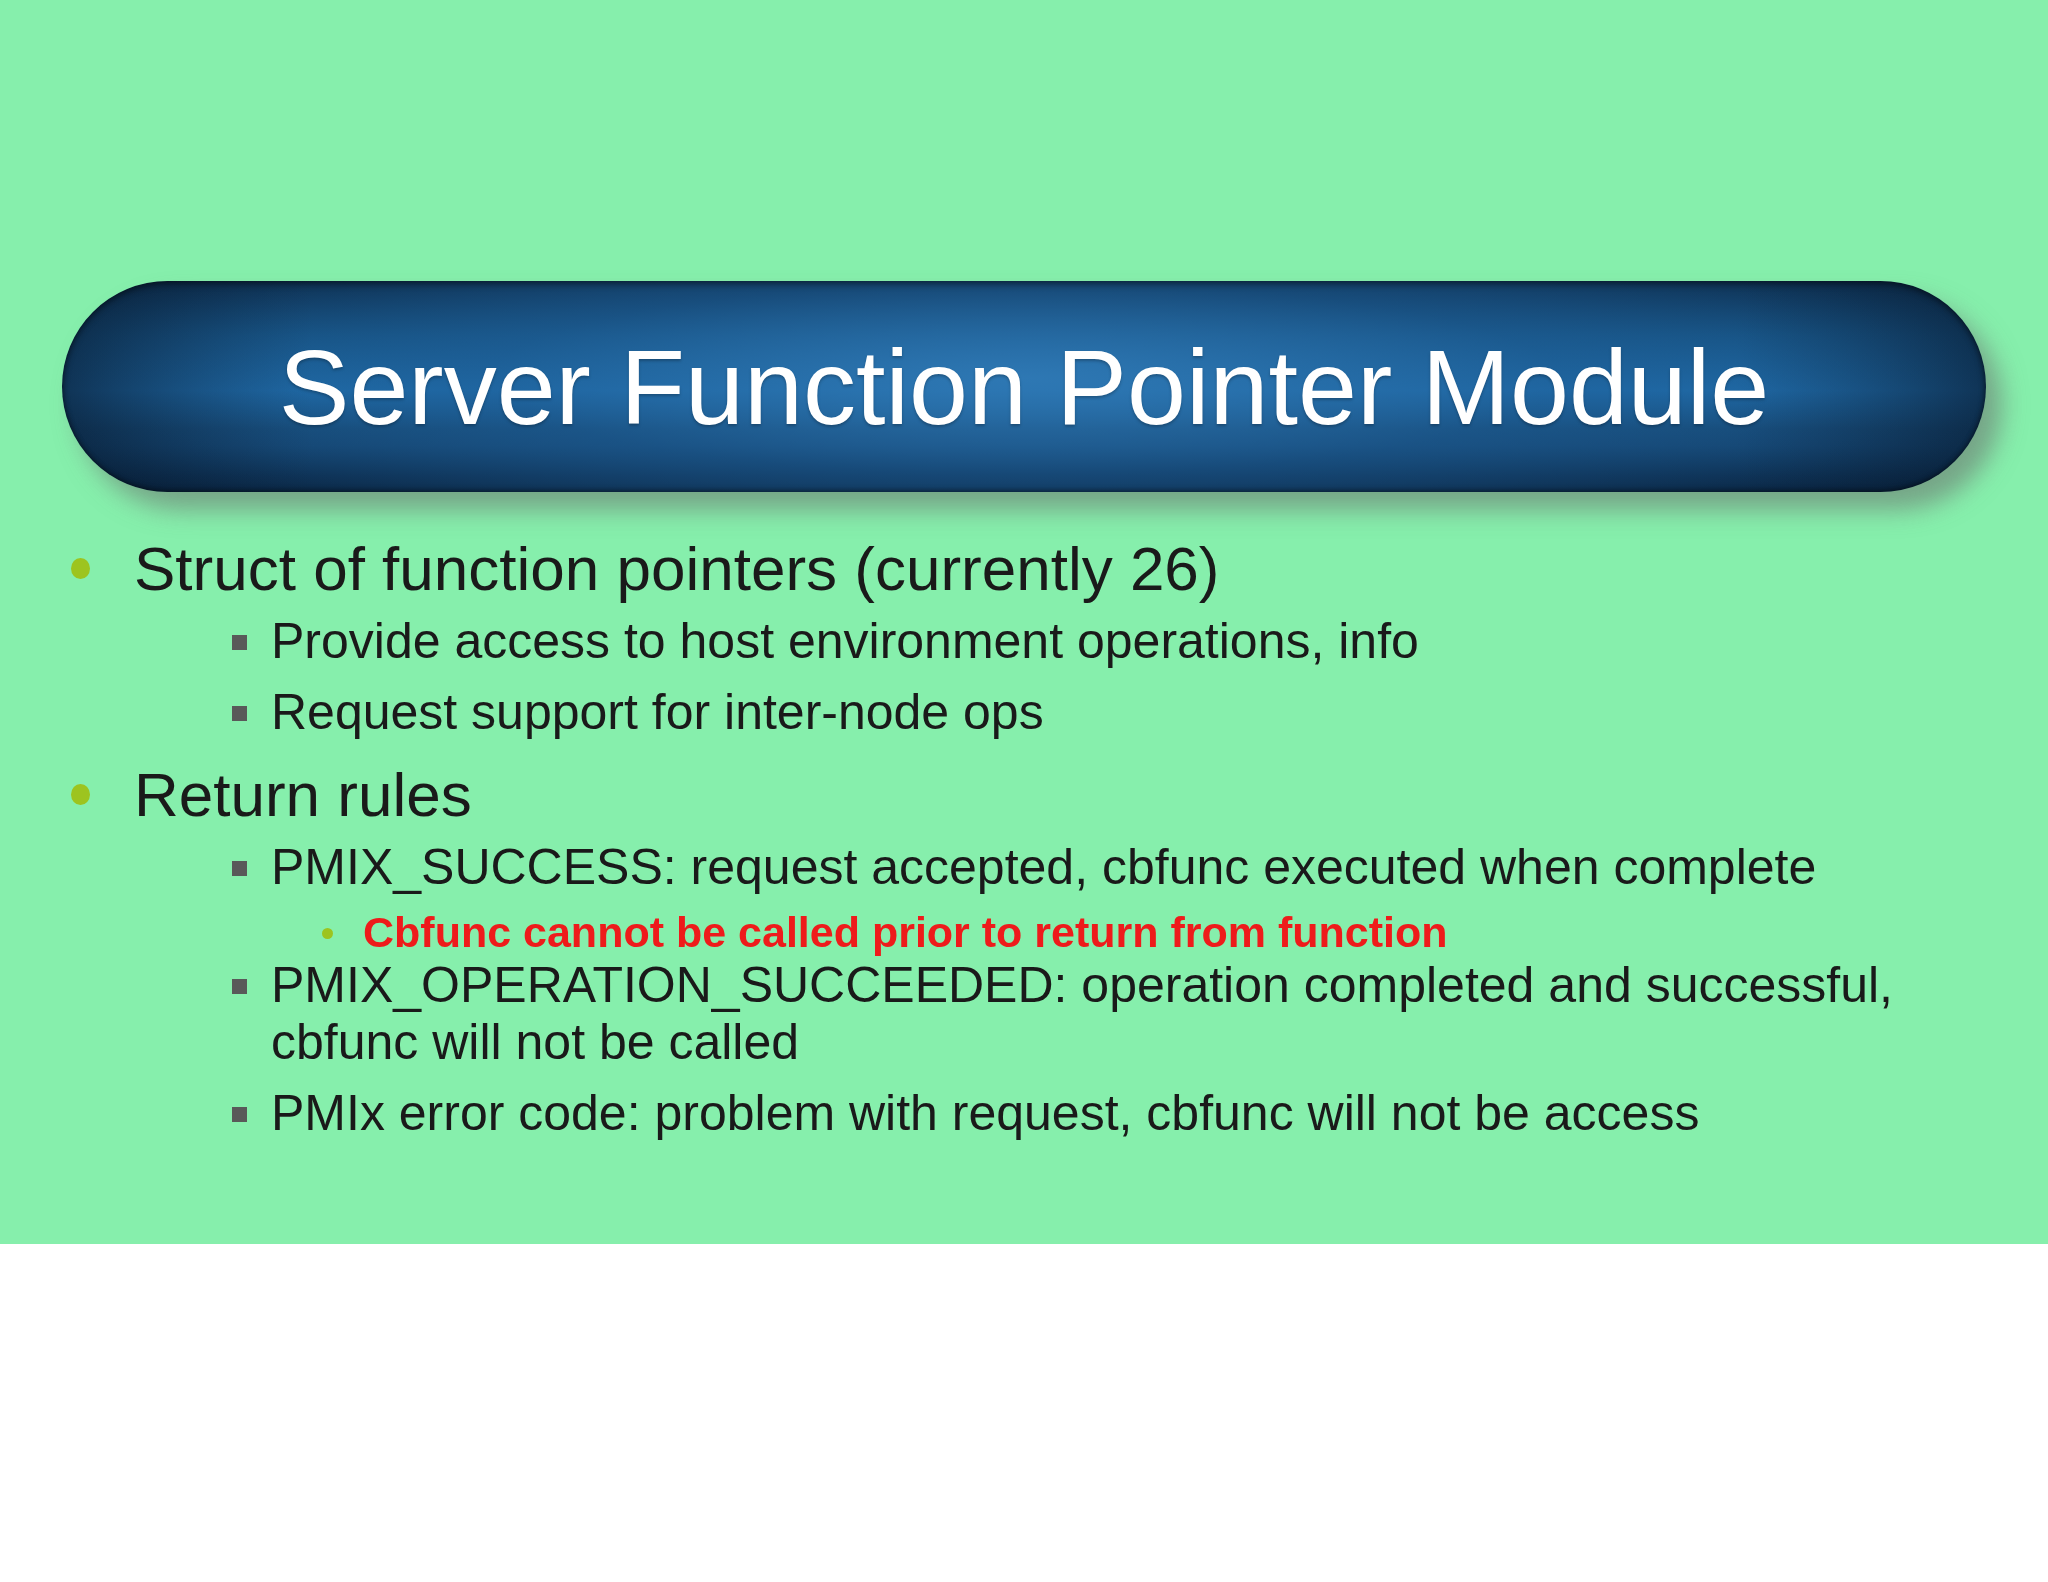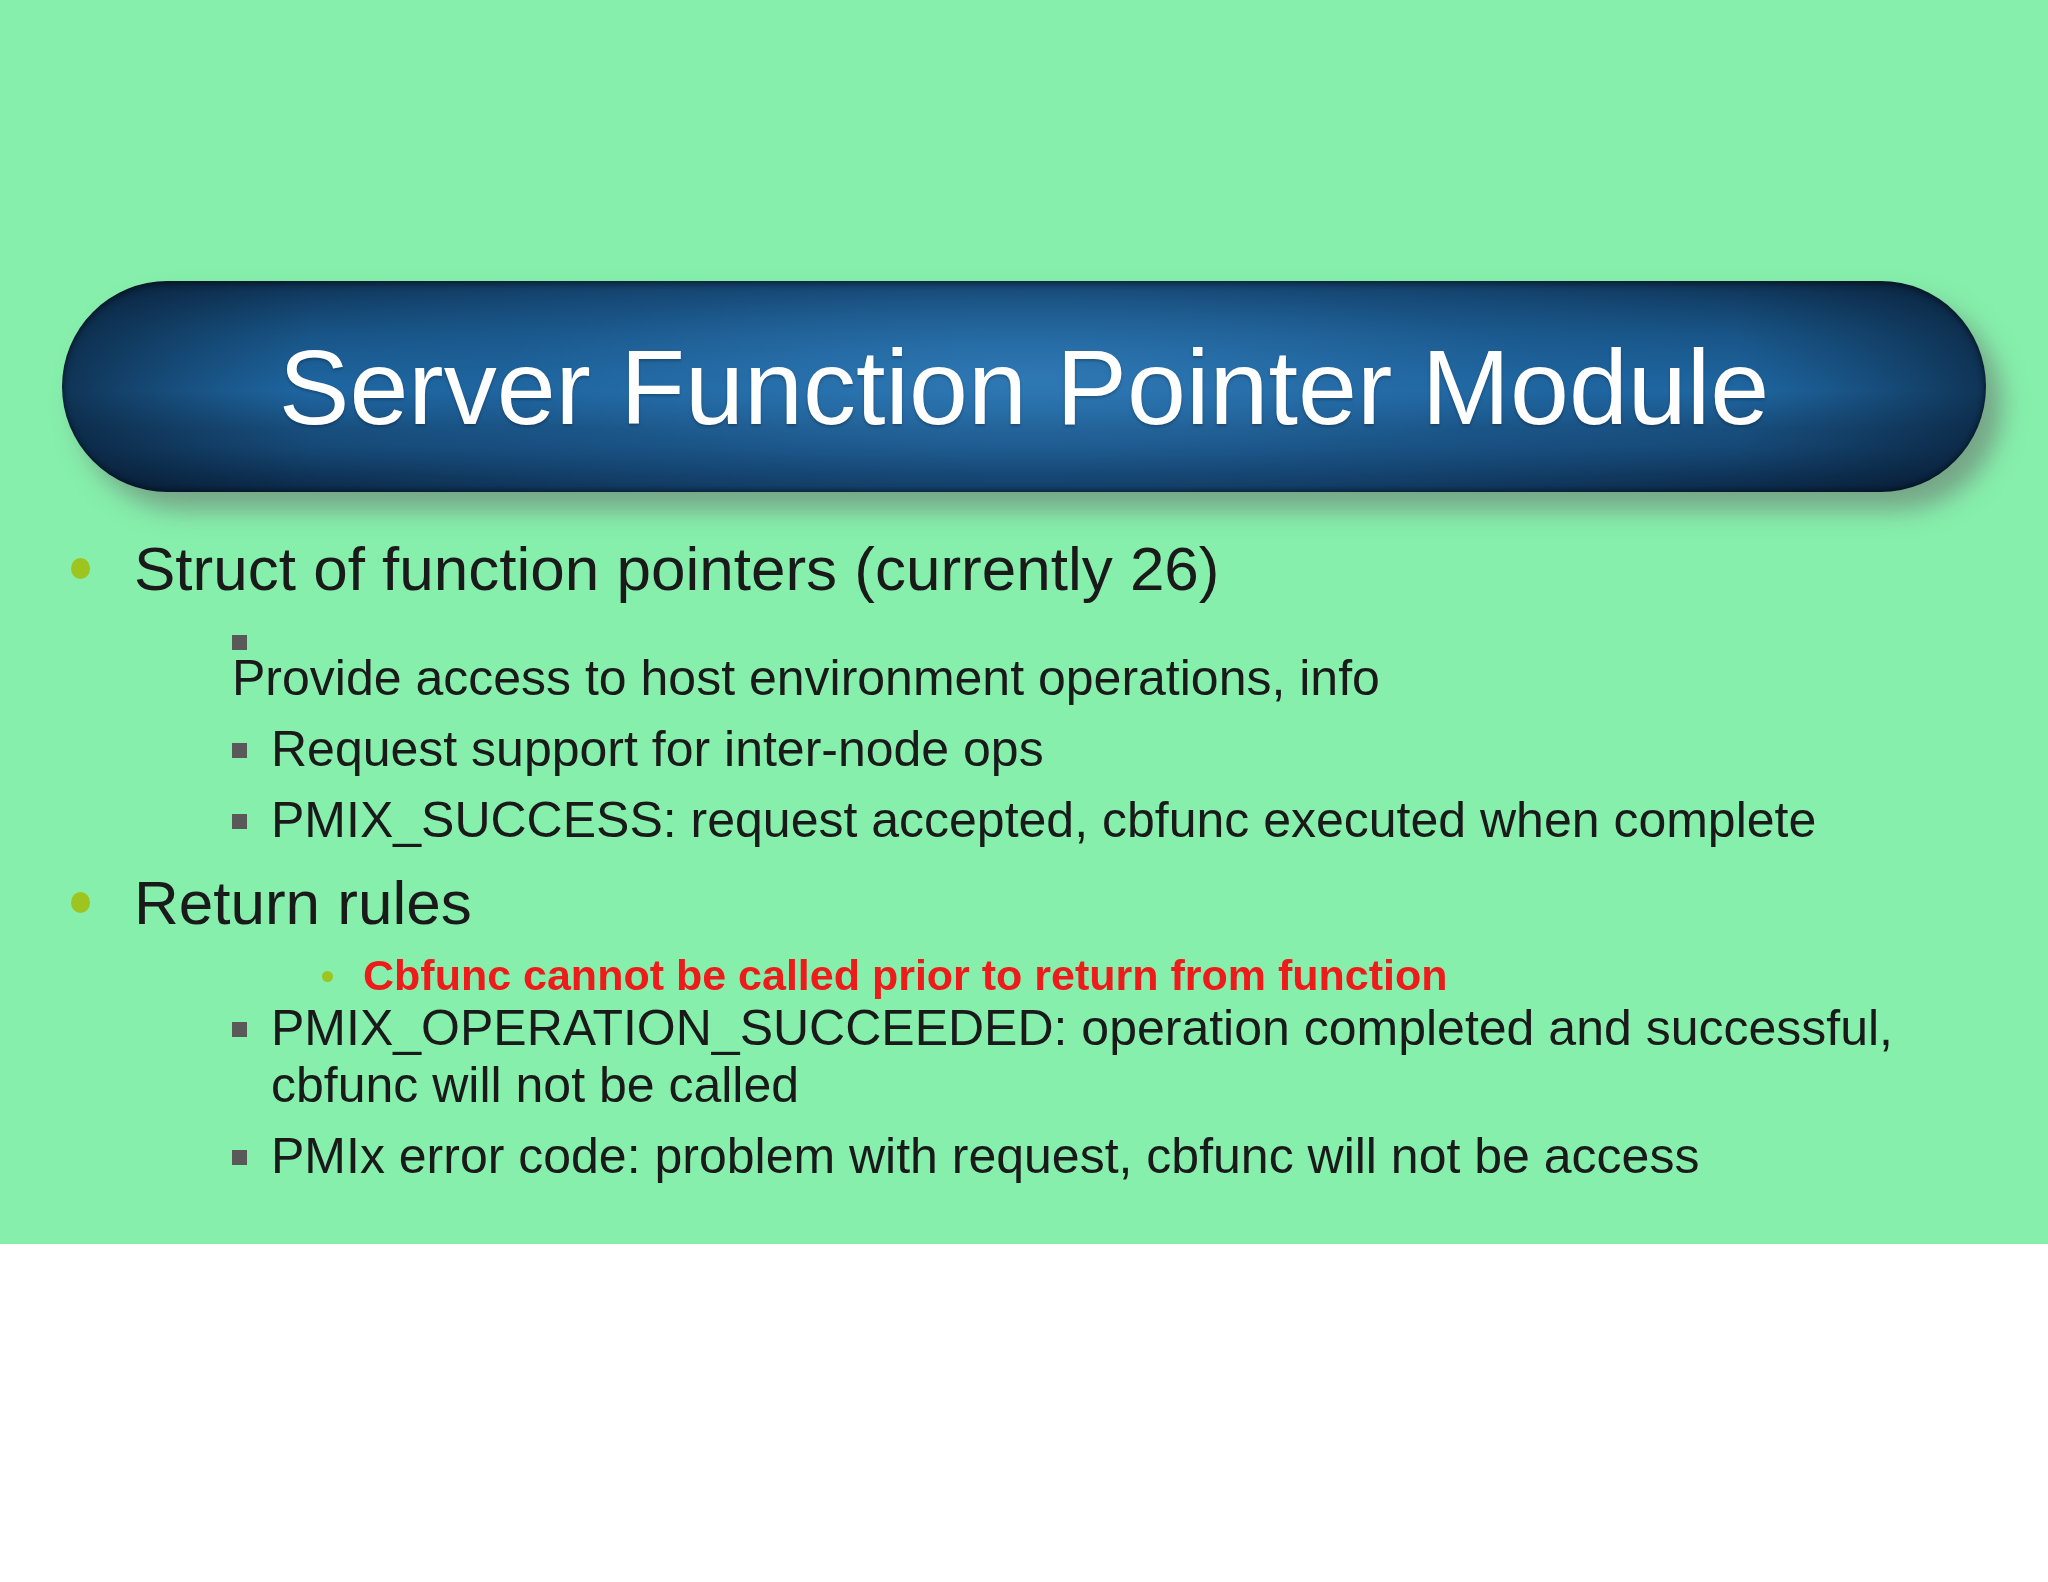--- a/index.html
+++ b/index.html
@@ -83,21 +83,21 @@
 
   .row-l3 { font-size: 43px; line-height: 49px; padding-left: 322px; }
   .row-l3 .marker {
     width: 11px; height: 11px; border-radius: 50%;
     background: var(--accent-green, #9dc41f);
     margin-top: 20px; margin-right: 30px;
   }
 
   
   .row + .row-l2 { margin-top: 14px; }
-  .row-l1 + .row-l2 { margin-top: 8px; flex-direction: column; }
+  .row-l1 + .row-l2 { margin-top: 8px; }
   .row + .row-l1 { margin-top: 18px; }
   .row + .row-l3 { margin-top: 12px; font-weight: bold; }
   .row-l3 + .row-l2 { margin-top: 0; }
 </style>
 </head>
 <body>
 
 <div class="slide">
 
   <div class="banner">
@@ -110,27 +110,27 @@
         <div class="txt">Struct of function pointers (currently 26)</div>
       </div>
       <div class="row row-l2">
         <span class="marker"></span>
         <div class="txt">Provide access to host environment operations, info</div>
       </div>
       <div class="row row-l2">
         <span class="marker"></span>
         <div class="txt">Request support for inter-node ops</div>
       </div>
+      <div class="row row-l1">
+        <span class="marker"></span>
+        <div class="txt">Return rules</div>
+      </div>
       <div class="row row-l2">
         <span class="marker"></span>
         <div class="txt">PMIX_SUCCESS: request accepted, cbfunc executed when complete</div>
-      </div>
-      <div class="row row-l1">
-        <span class="marker"></span>
-        <div class="txt">Return rules</div>
       </div>
       <div class="row row-l3">
         <span class="marker"></span>
         <div class="txt" style="color: rgb(238, 27, 27);">Cbfunc cannot be called prior to return from function</div>
       </div>
       <div class="row row-l2">
         <span class="marker"></span>
         <div class="txt">PMIX_OPERATION_SUCCEEDED: operation completed and successful,
 cbfunc will not be called</div>
       </div>

